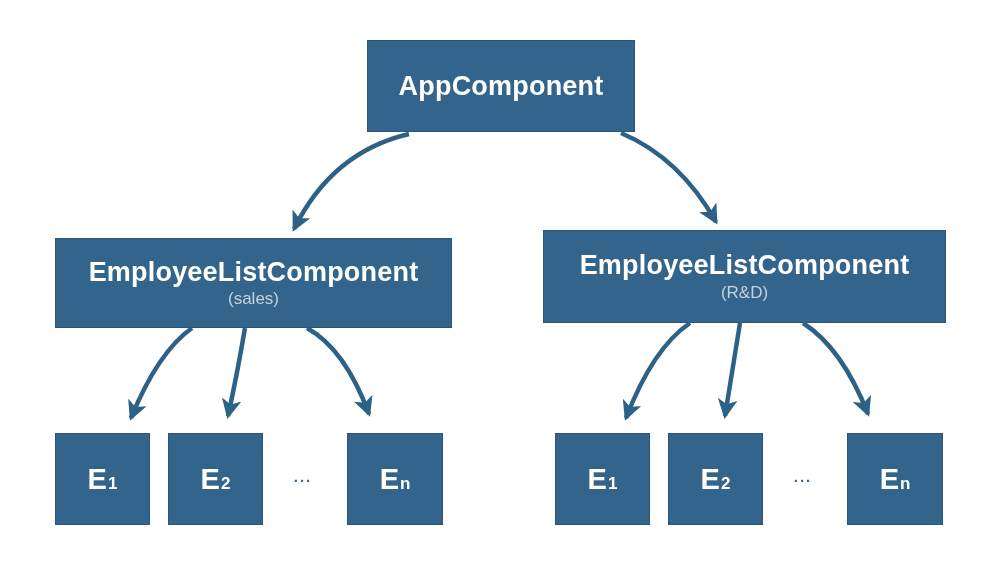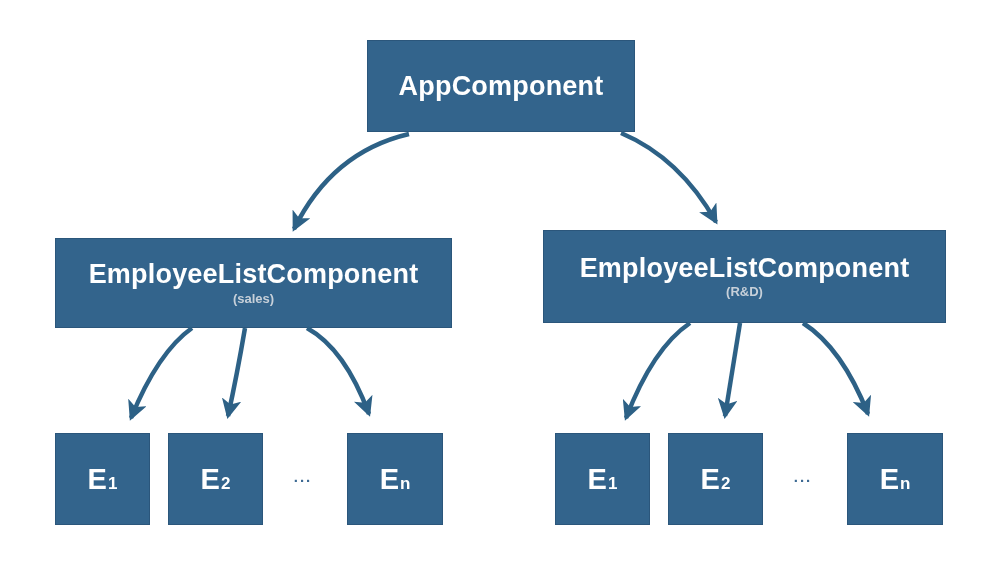--- a/index.html
+++ b/index.html
@@ -32,22 +32,22 @@
     z-index:2;
   }
   .node .title{
     font-weight:bold;
     font-size:27px;
     letter-spacing:0.2px;
     line-height:1.2;
     color:var(--title);
   }
   .node .subtitle{
-    font-weight:bold;
-    font-size:13px;
+    font-weight:normal;
+    font-size:17px;
     line-height:1.3;
     color:var(--subtitle);
   }
   .node-app{left:367px;top:40px;width:268px;height:92px;}
   .node-elc-sales{left:55px;top:238px;width:397px;height:90px;}
   .node-elc-rd{left:543px;top:230px;width:403px;height:93px;}
   .leaf{
     position:absolute;
     top:433px;
     width:95px;height:92px;

